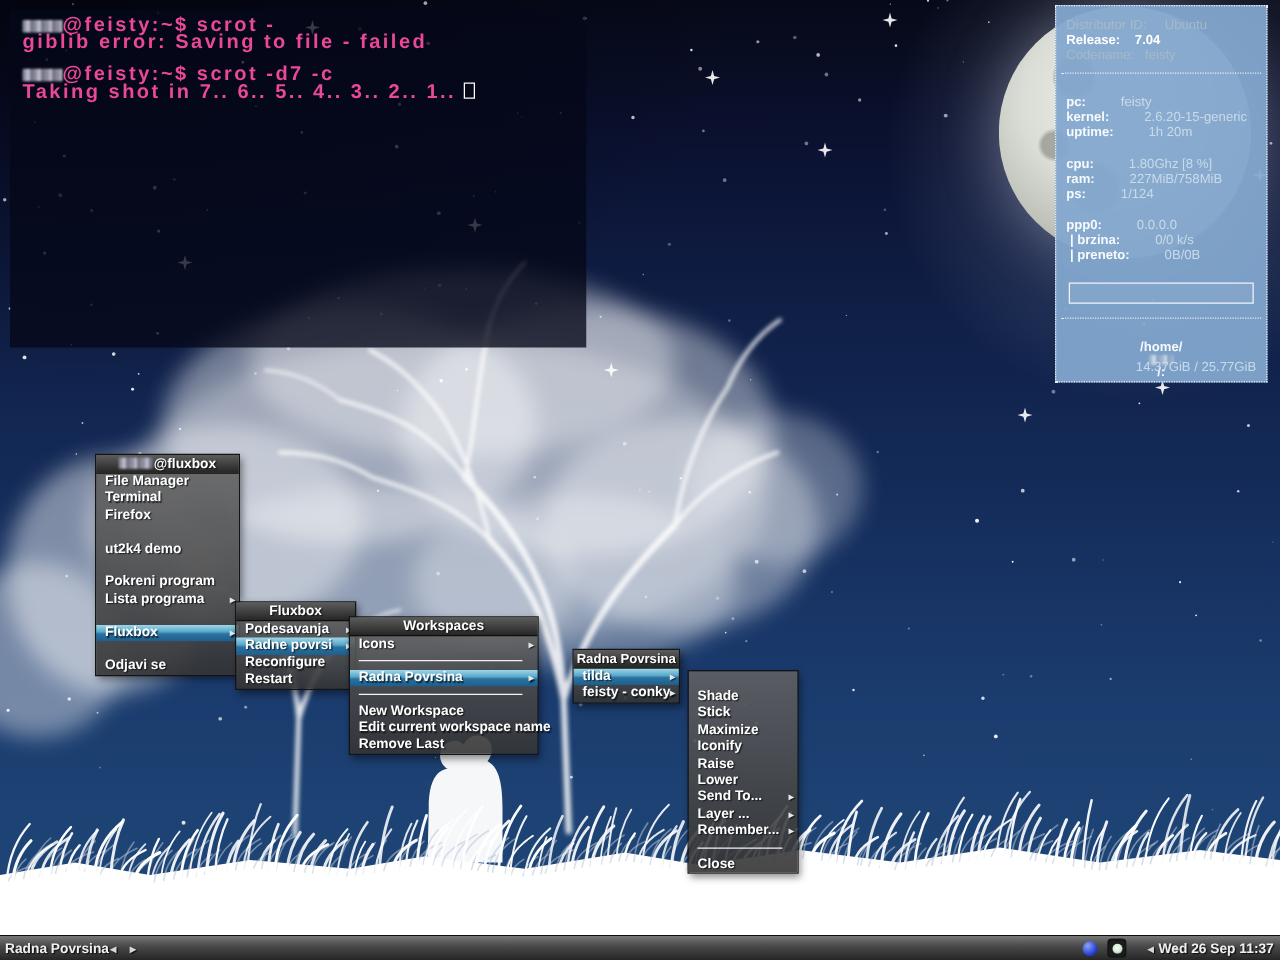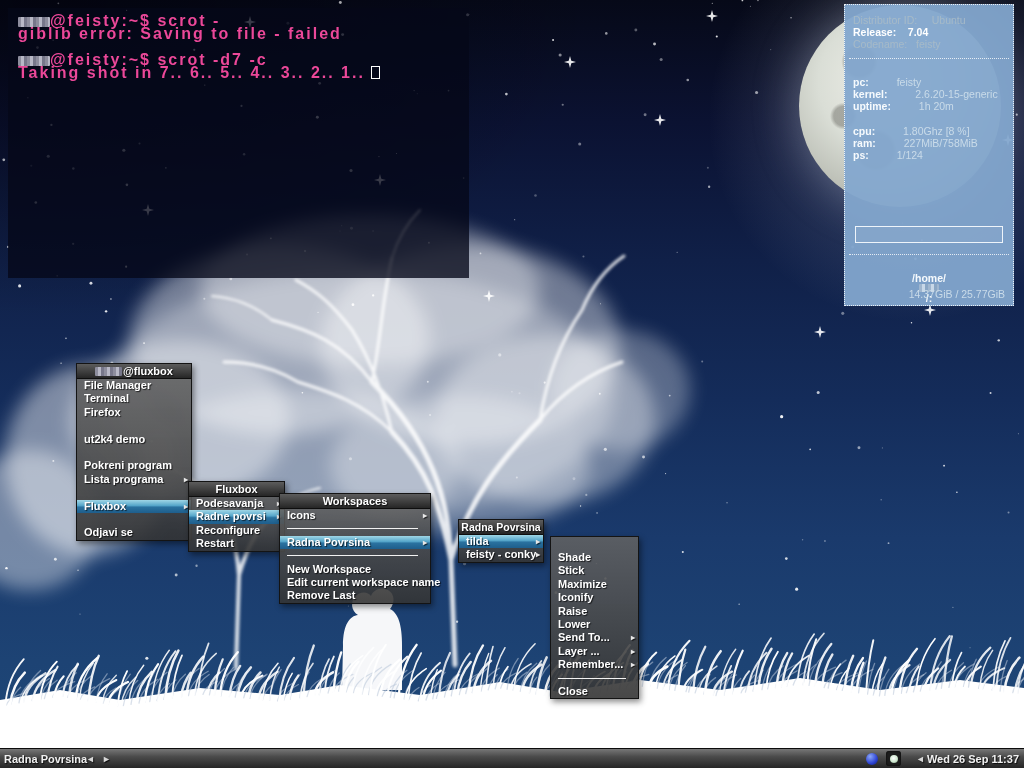--- a/index.html
+++ b/index.html
@@ -621,20 +621,21 @@
       <div class="tline"><span></span></div>
       <div class="tline"><span class="censored t"></span><span>@feisty:~$ scrot -d7 -c</span></div>
       <div class="tline"><span>Taking shot in 7.. 6.. 5.. 4.. 3.. 2.. 1..</span><span class="cursor"></span></div>
     </div>
 
   <div class="conky">
     <div class="sec c-os" id="c-os"><div class="dim">Distributor ID:     Ubuntu</div><div class="bright">Release:    7.04</div><div class="dim">Codename:   feisty</div></div>
     <div class="c-sep s1"></div>
     <div class="sec c-g0" id="c-g0"><div><span class="c-lab">pc:</span><span class="c-val"> feisty</span></div><div><span class="c-lab">kernel:</span><span class="c-val"> 2.6.20-15-generic</span></div><div><span class="c-lab">uptime:</span><span class="c-val"> 1h 20m</span></div></div>
     <div class="sec c-g1" id="c-g1"><div><span class="c-lab">cpu:</span><span class="c-val"> 1.80Ghz [8 %]</span></div><div><span class="c-lab">ram:</span><span class="c-val"> 227MiB/758MiB</span></div><div><span class="c-lab">ps:</span><span class="c-val"> 1/124</span></div></div>
+    <div class="sec c-g2" id="c-g2"><div><span class="c-lab">ppp0:</span><span class="c-val"> 0.0.0.0</span></div><div><span class="c-lab"> | brzina:</span><span class="c-val"> 0/0 k/s</span></div><div><span class="c-lab"> | preneto:</span><span class="c-val"> 0B/0B</span></div></div>
     <div class="c-netbar"></div>
     <div class="c-sep s2"></div>
     <div class="c-disk">
       <span class="c-lab">/home/</span>
         <span class="censored dk"></span>
         <span class="c-lab">/:</span>
       <div class="c-diskbar">
           <div class="c-diskfill" id="disk-fill" style="width: 45%;"></div>
         </div>
     </div>

